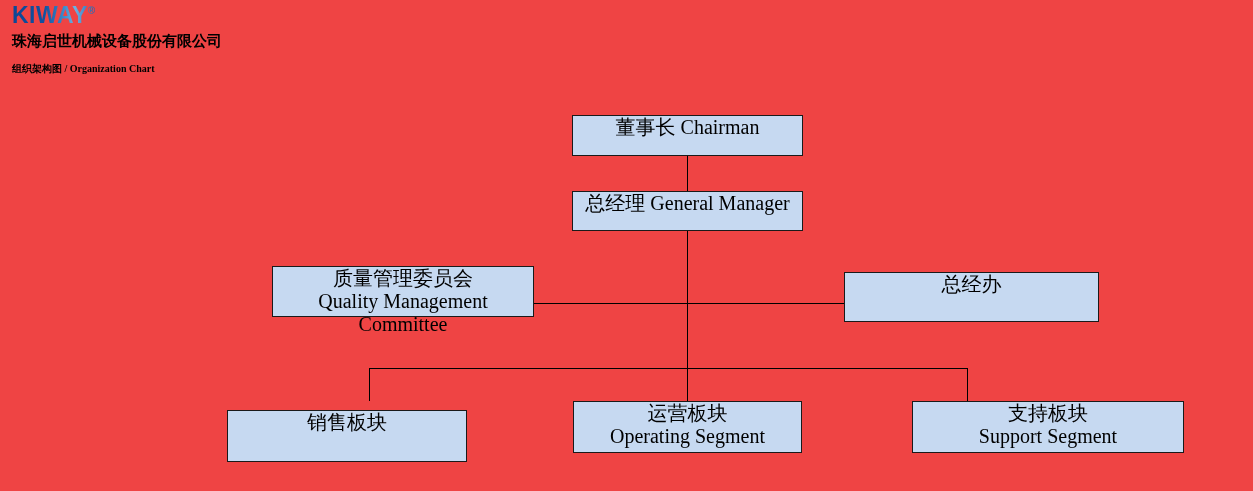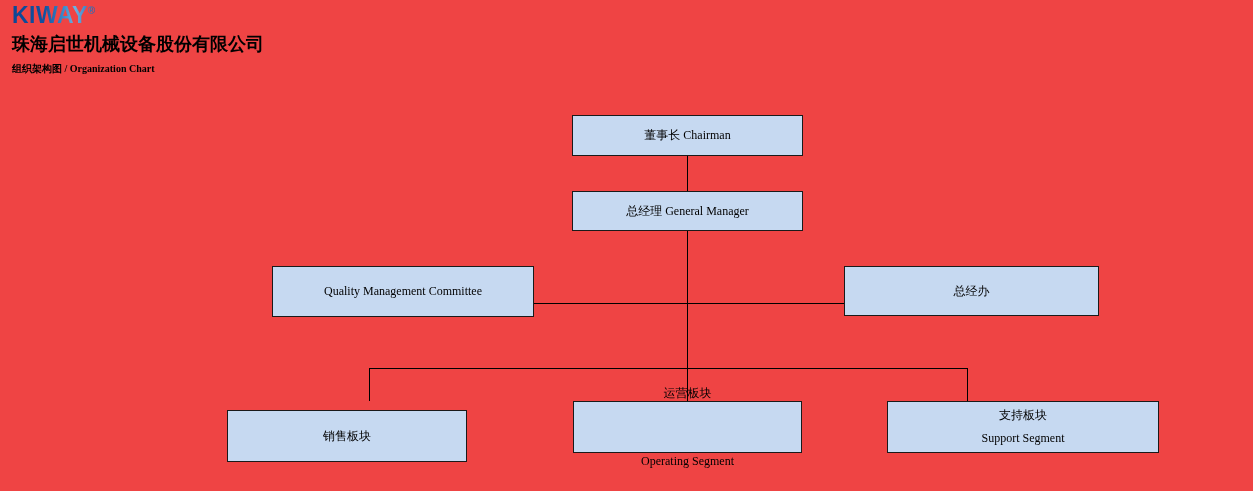--- a/index.html
+++ b/index.html
@@ -28,21 +28,21 @@
     white-space: nowrap;
   }
   .logo .reg {
     font-size: 10px;
     vertical-align: super;
     font-weight: 700;
   }
   .company-name {
     position: absolute;
     left: 12px; top: 32px;
-    font-size: 18px;
+    font-size: 15px;
     font-weight: bold;
     color: #000000;
     font-family: "Liberation Sans", "DejaVu Sans", sans-serif;
     white-space: nowrap;
   }
   .chart-title {
     position: absolute;
     left: 12px; top: 62px;
     font-size: 10px;
     font-weight: bold;
@@ -53,35 +53,35 @@
 
   
   .org-box {
     position: absolute;
     box-sizing: border-box;
     background: #c6d9f1;
     border: 1.5px solid #1a1a1a;
     display: flex;
     flex-direction: column;
     align-items: center;
-    justify-content: center;
+    justify-content: flex-start;
     text-align: center;
     font-family: "Liberation Serif", "DejaVu Serif", serif;
-    font-size: 12px;
+    font-size: 20px;
     color: #000000;
     line-height: 23px;
     z-index: 2;
   }
   #box-chairman  { left: 572px; top: 115px; width: 231px; height: 41px; }
   #box-gm        { left: 572px; top: 191px; width: 231px; height: 40px; }
   #box-quality   { left: 272px; top: 266px; width: 262px; height: 51px; }
-  #box-gmo       { left: 844px; top: 266px; width: 255px; height: 50px; }
+  #box-gmo       { left: 844px; top: 272px; width: 255px; height: 50px; }
   #box-business  { left: 227px; top: 410px; width: 240px; height: 52px; }
-  #box-operating { left: 573px; top: 401px; width: 229px; height: 52px; gap: 45px; }
-  #box-support   { left: 887px; top: 401px; width: 272px; height: 52px; }
+  #box-operating { left: 573px; top: 401px; width: 229px; height: 52px; }
+  #box-support   { left: 912px; top: 401px; width: 272px; height: 52px; }
 
   
   .hline, .vline {
     position: absolute;
     background: #000000;
     z-index: 1;
   }
   .hline { height: 1px; }
   .vline { width: 1px; }
   #line-chairman-gm   { left: 687px; top: 156px; height: 35px; }
@@ -109,20 +109,21 @@
 
   <div class="org-box" id="box-chairman">
     <span>董事长 Chairman</span>
   </div>
 
   <div class="org-box" id="box-gm">
     <span>总经理 General Manager</span>
   </div>
 
   <div class="org-box" id="box-quality">
+    <span>质量管理委员会</span>
     <span>Quality Management Committee</span>
   </div>
 
   <div class="org-box" id="box-gmo">
     <span>总经办</span>
   </div>
 
   <div class="org-box" id="box-business">
     <span>销售板块</span>
   </div>

